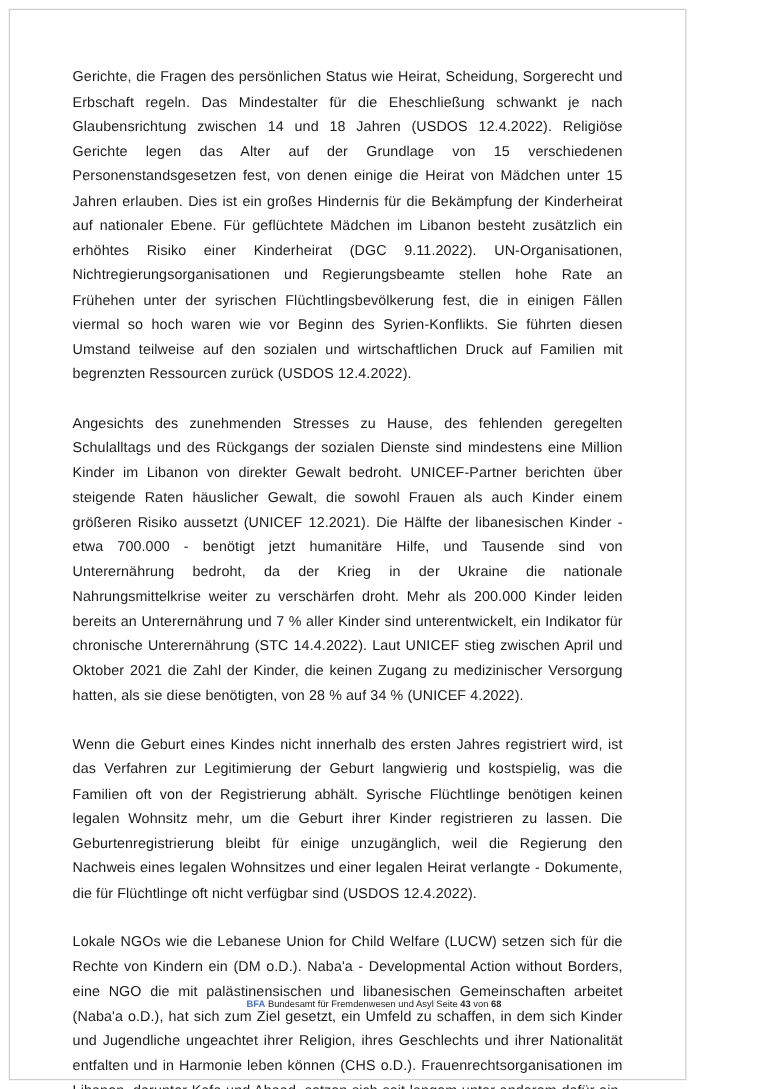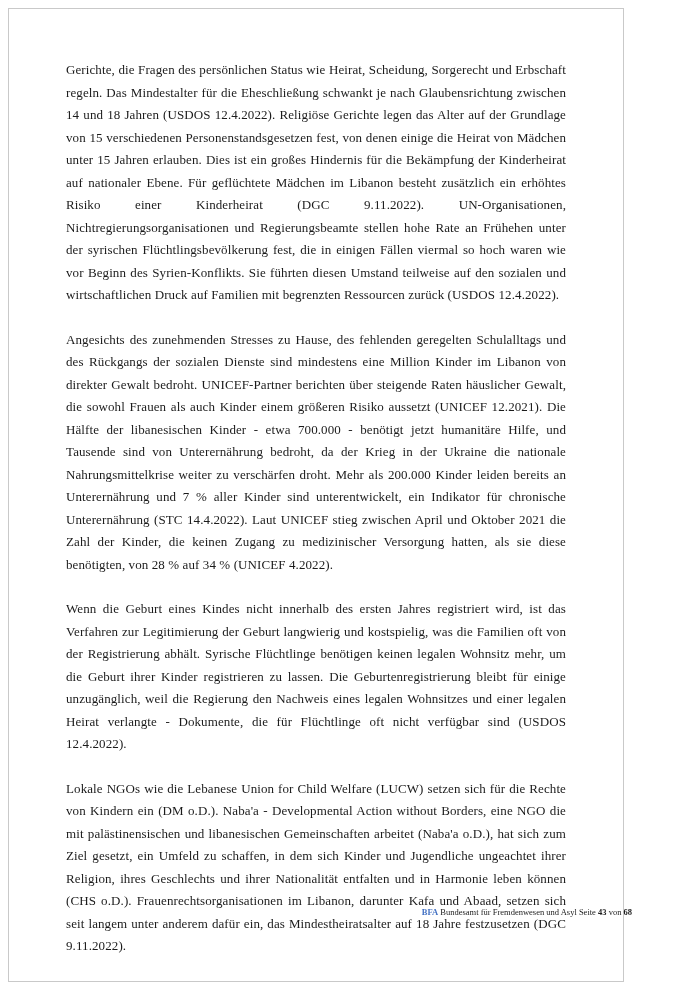--- a/index.html
+++ b/index.html
@@ -5,21 +5,21 @@
   html, body {
     margin: 0;
     padding: 0;
     background: #ffffff;
   }
   .page {
     position: relative;
     width: 632px;
     height: 990px;
     background: #ffffff;
-    font-family: Liberation Serif, serif;
+    font-family: Liberation Sans, sans-serif;
     box-sizing: border-box;
     overflow: hidden;
     padding-left: 44px;
   }
   .page-border {
     position: absolute;
     top: 8px;
     left: 8px;
     right: 8px;
     bottom: 8px;
@@ -38,21 +38,21 @@
     line-height: 22.5px;
     color: #1b1b1b;
     text-align: justify;
     letter-spacing: 0.1px;
   }
   .footer {
     position: absolute;
     left: 0;
     right: 0;
     top: 906px;
-    text-align: right;
+    text-align: center;
     font-size: 8.5px;
     line-height: 12px;
     color: #1b1b1b;
     margin-left: 48px;
   }
   .footer span { white-space: pre; }
   .footer-abbr {
     color: #4472c4;
     font-weight: bold;
   }

